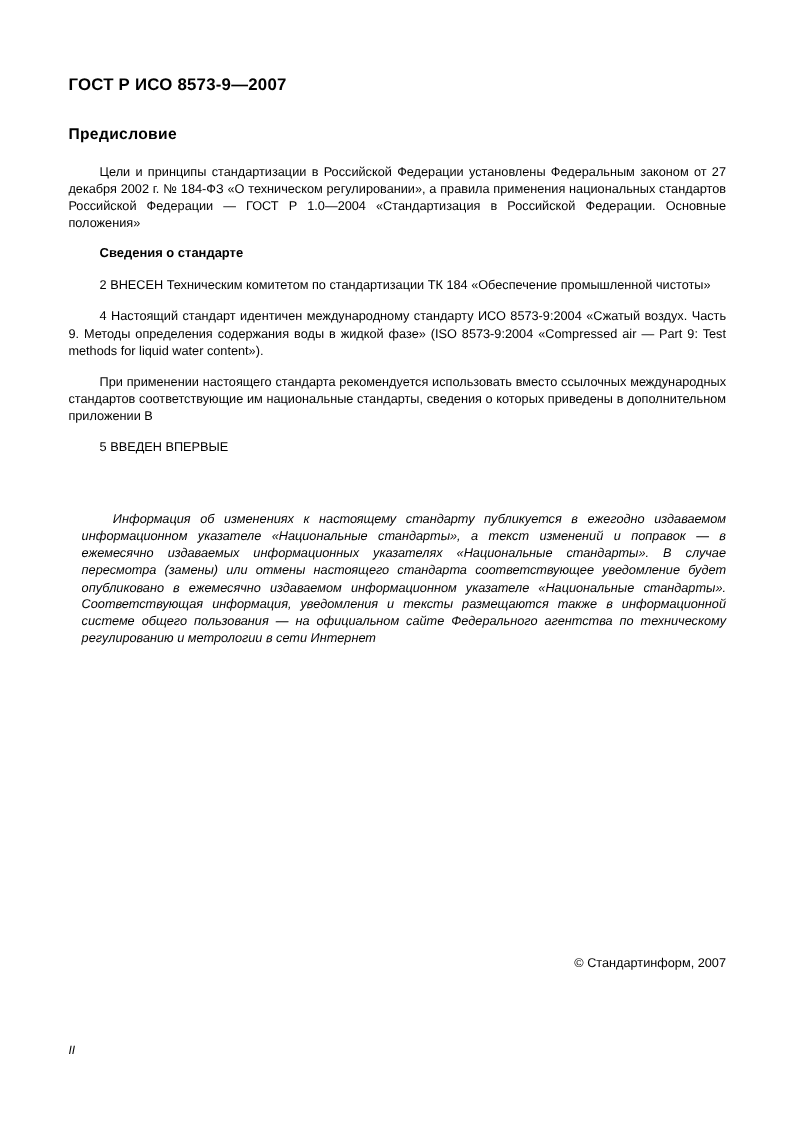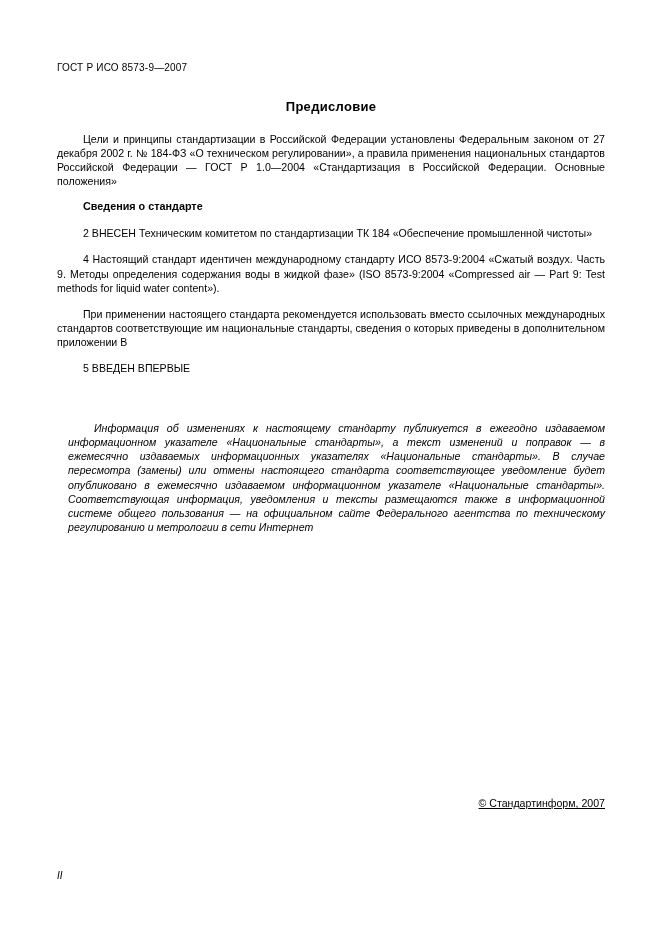--- a/index.html
+++ b/index.html
@@ -19,29 +19,28 @@
     overflow: hidden;
     box-sizing: border-box;
   }
   .content {
     position: absolute;
     left: 57px;
     top: 62px;
     width: 548px;
   }
   .doc-code {
-    font-size: 10px;
-    font-weight: normal;
+    font-size: 14px;
+    font-weight: bold;
     letter-spacing: 0.2px;
     margin: 0 0 26px 0;
   }
   .doc-title {
     font-size: 13px;
     font-weight: bold;
-    text-align: center;
     margin: 0 0 18px 0;
     letter-spacing: 0.3px;
   }
   p.para {
     font-size: 10.6px;
     line-height: 14.1px;
     margin: 0 0 12px 0;
     text-align: justify;
     text-indent: 26px;
   }
@@ -64,21 +63,20 @@
     margin: 0;
     text-indent: 26px;
   }
   .copyright {
     position: absolute;
     left: 0;
     right: 0;
     top: 735px;
     text-align: right;
     font-size: 10.6px;
-    text-decoration: underline;
   }
   .footer-note {
     position: absolute;
     left: 0;
     top: 775px;
     width: 548px;
   }
   .footer-note p {
     font-size: 10.6px;
     line-height: 14.1px;

